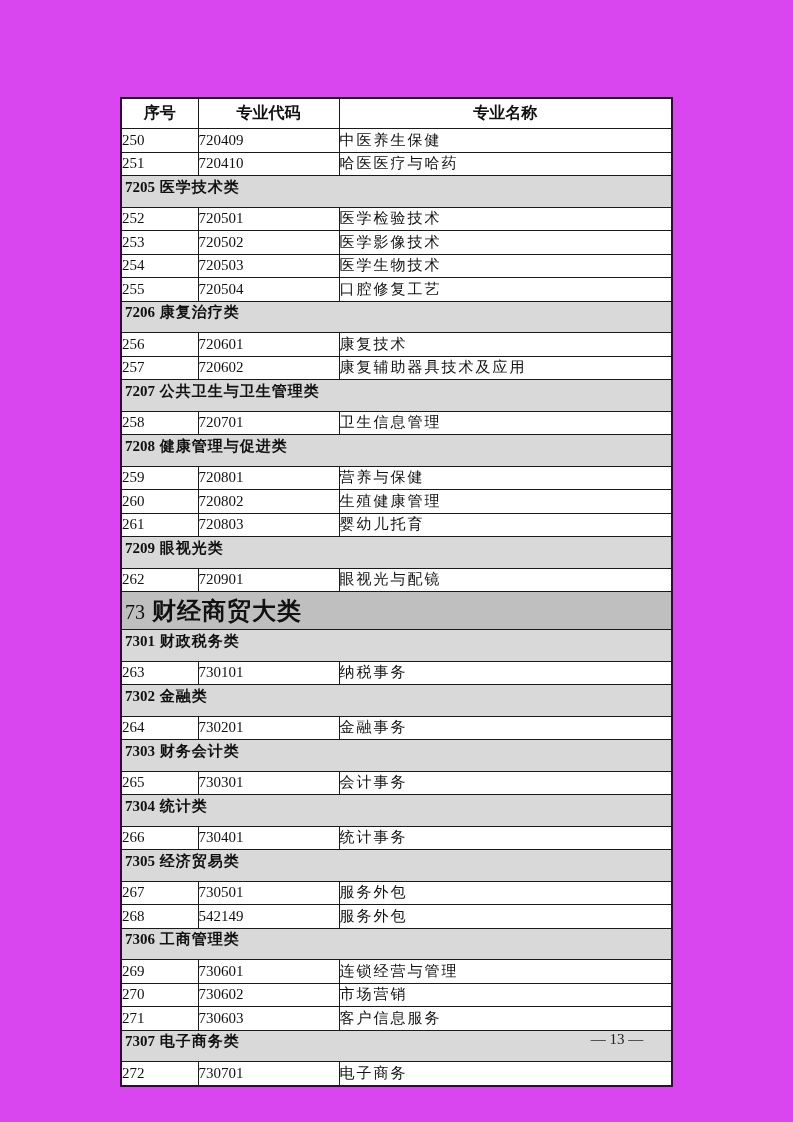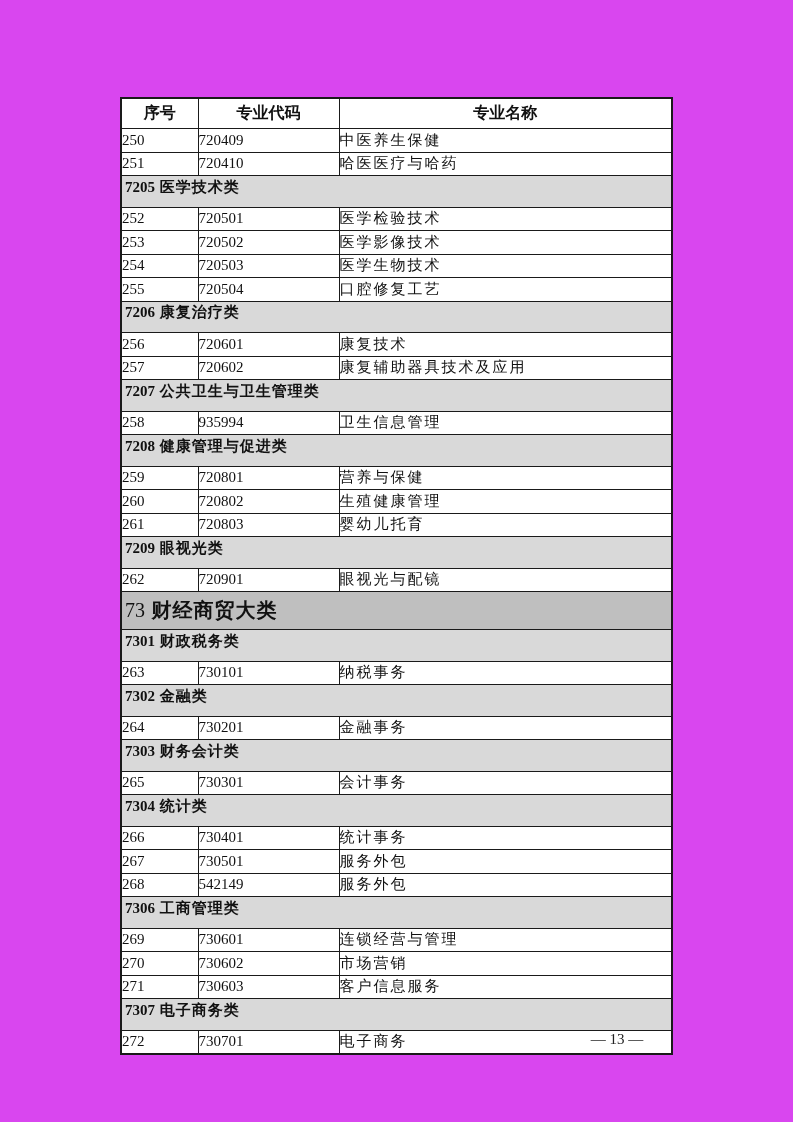--- a/index.html
+++ b/index.html
@@ -82,22 +82,22 @@
     text-align: left;
     vertical-align: middle;
     padding: 0 0 0 3px;
   }
   tr.major-row .cat-code {
     font-family: "Liberation Serif", serif;
     font-size: 20px;
     font-weight: normal;
   }
   tr.major-row .cat-name {
-    font-family: Liberation Sans, sans-serif;
-    font-size: 20px;
+    font-family: Liberation Serif, serif;
+    font-size: 24px;
     font-weight: bold;
     letter-spacing: 1px;
     margin-top: 21px;
   }
   .page-number {
     position: absolute;
     left: 577px;
     top: 1031px;
     width: 80px;
     text-align: center;
@@ -169,21 +169,21 @@
         <tr class="data-row">
           <td class="cell-no">257</td>
           <td class="cell-code">720602</td>
           <td class="cell-name">康复辅助器具技术及应用</td>
         </tr>
         <tr class="category-row">
           <td colspan="3"><span class="cat-code">7207</span><span class="cat-name"> 公共卫生与卫生管理类</span></td>
         </tr>
         <tr class="data-row">
           <td class="cell-no">258</td>
-          <td class="cell-code">935994</td>
+          <td class="cell-code">720701</td>
           <td class="cell-name">卫生信息管理</td>
         </tr>
         <tr class="category-row">
           <td colspan="3"><span class="cat-code">7208</span><span class="cat-name"> 健康管理与促进类</span></td>
         </tr>
         <tr class="data-row">
           <td class="cell-no">259</td>
           <td class="cell-code">720801</td>
           <td class="cell-name">营养与保健</td>
         </tr>
@@ -233,20 +233,23 @@
           <td class="cell-name">会计事务</td>
         </tr>
         <tr class="category-row">
           <td colspan="3"><span class="cat-code">7304</span><span class="cat-name"> 统计类</span></td>
         </tr>
         <tr class="data-row">
           <td class="cell-no">266</td>
           <td class="cell-code">730401</td>
           <td class="cell-name">统计事务</td>
         </tr>
+        <tr class="category-row">
+          <td colspan="3"><span class="cat-code">7305</span><span class="cat-name"> 经济贸易类</span></td>
+        </tr>
         <tr class="data-row">
           <td class="cell-no">267</td>
           <td class="cell-code">730501</td>
           <td class="cell-name">服务外包</td>
         </tr>
         <tr class="data-row">
           <td class="cell-no">268</td>
           <td class="cell-code">542149</td>
           <td class="cell-name">服务外包</td>
         </tr>

